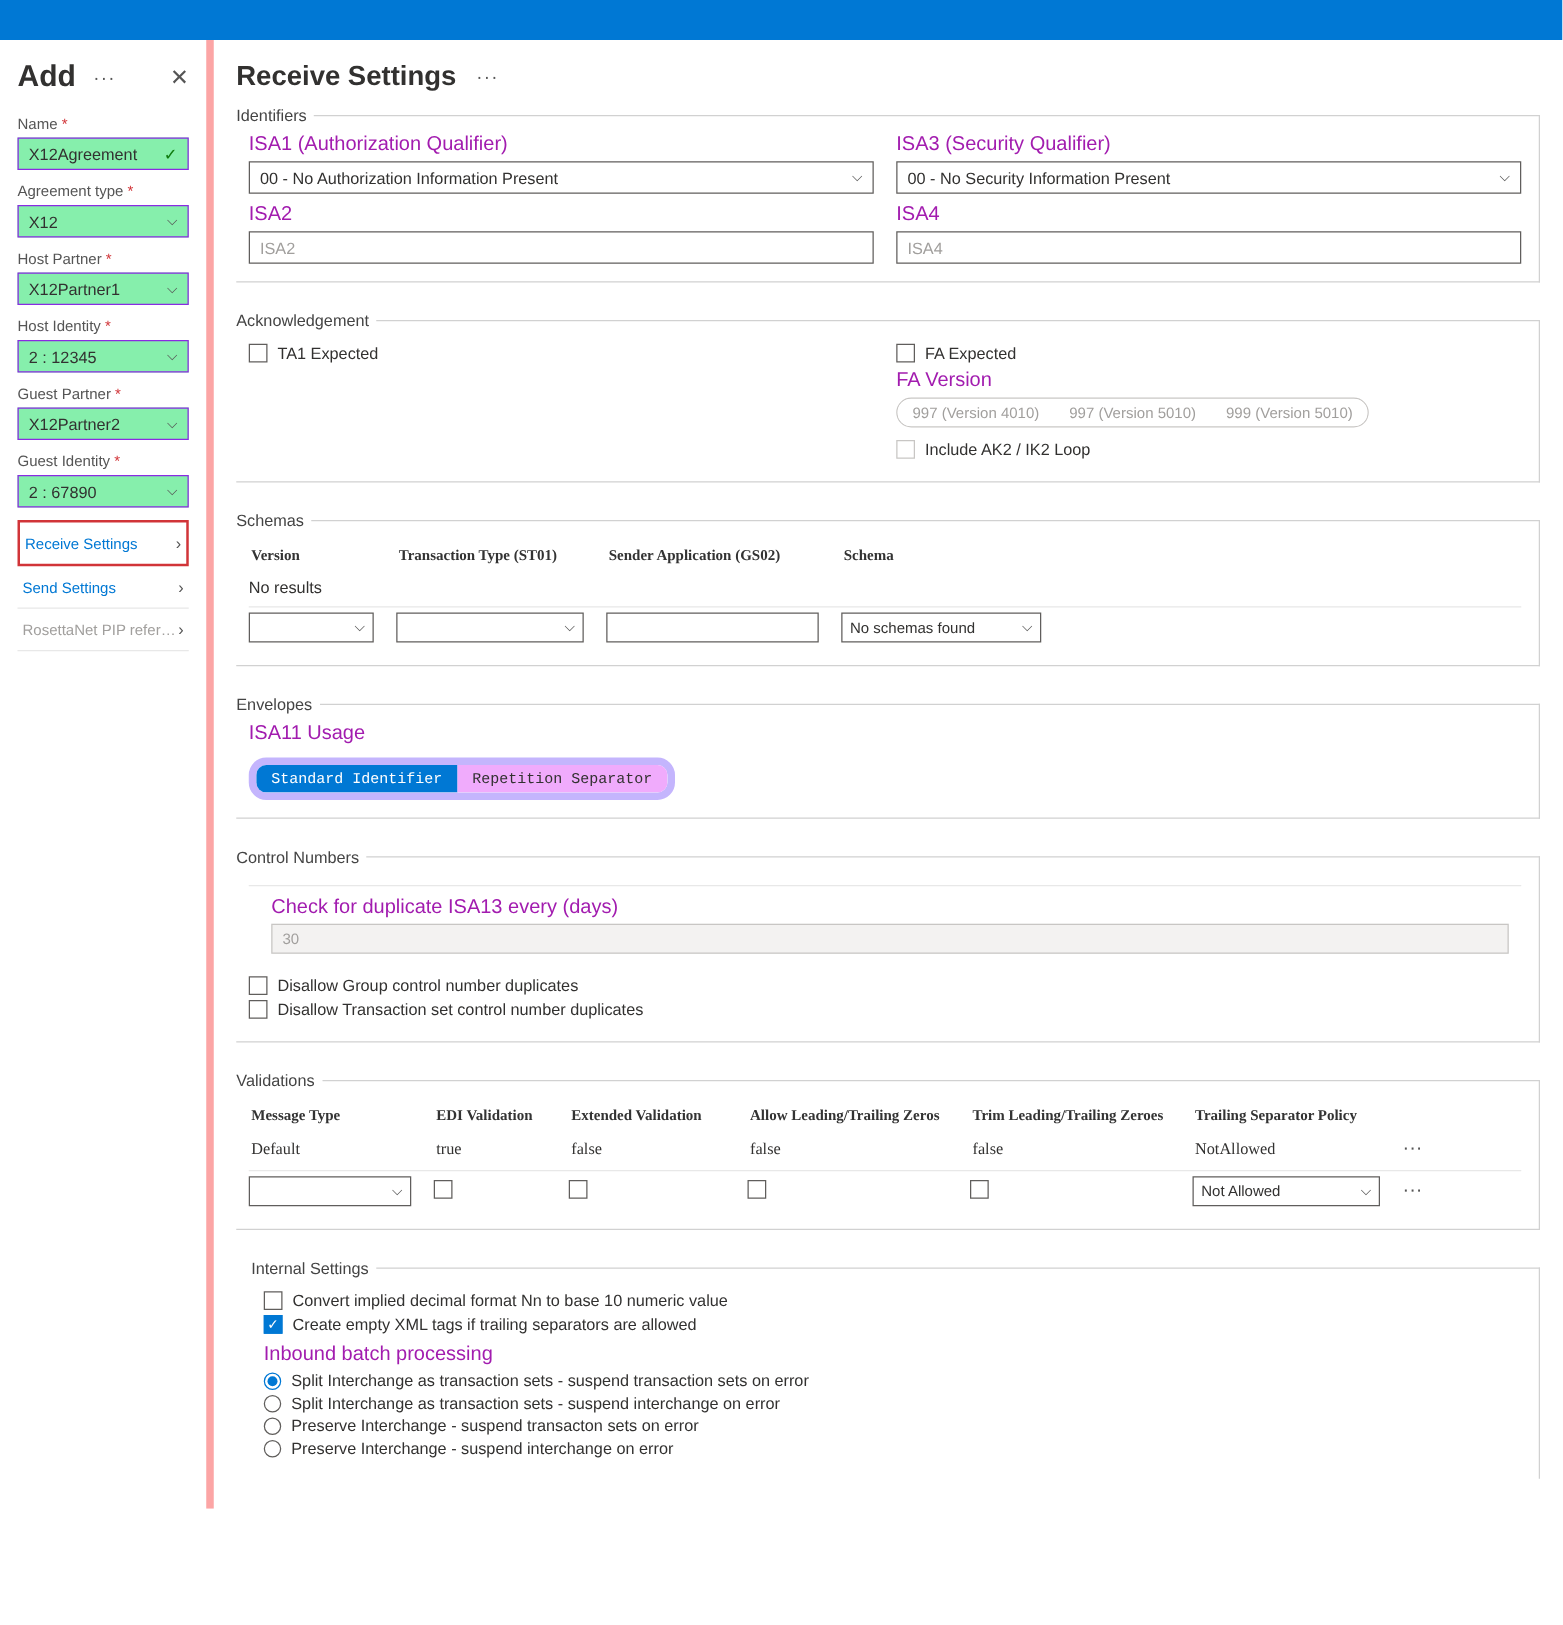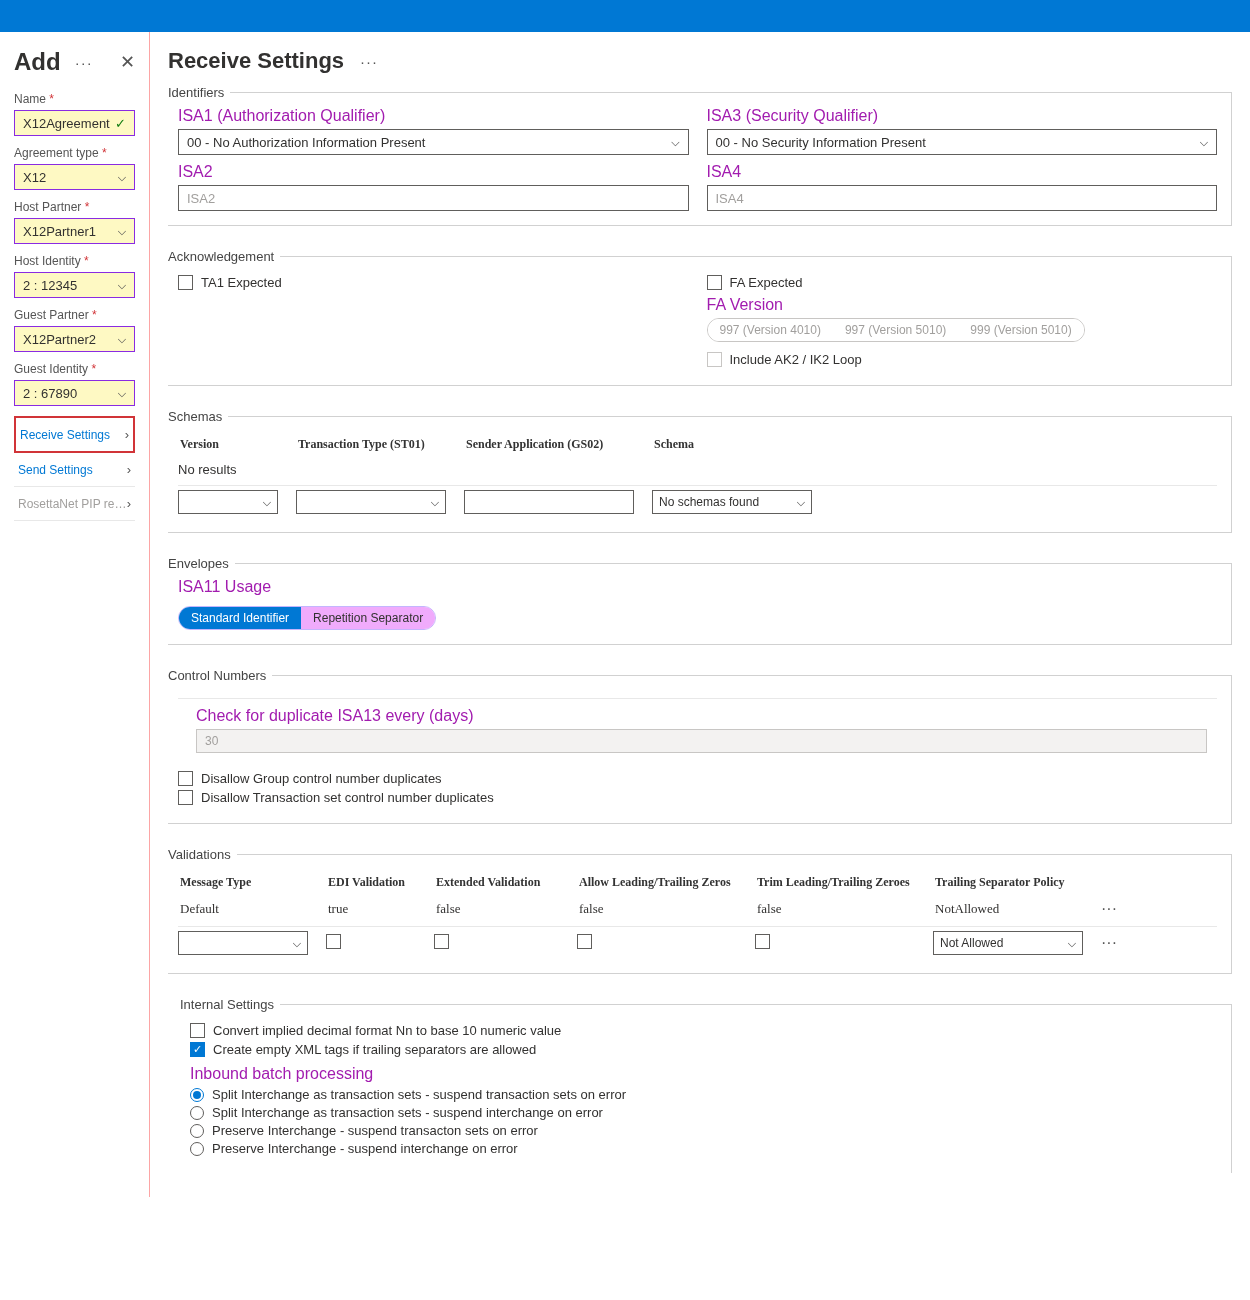--- a/index.html
+++ b/index.html
@@ -1,26 +1,26 @@
 <!DOCTYPE html>
 <html><head>
 <meta charset="utf-8">
 <style>
 * { box-sizing: border-box; margin: 0; padding: 0; }
 body { font-family: "Segoe UI", Arial, sans-serif; font-size: 13px; color: #323130; background: #fff; width: 1250px; }
 .top-bar { height: 32px; background: #0078d4; }
 .main { display: flex; }
-.sidebar { width: 150px; padding: 16px 14px; border-right: 1px solid #fca5a5; }
+.sidebar { width: 171px; padding: 16px 14px; border-right: 6px solid #fca5a5; }
 .sidebar-header { display: flex; align-items: center; justify-content: space-between; margin-bottom: 16px; }
 .sidebar-header h1 { font-size: 24px; font-weight: 600; }
 .ellipsis { color: #555; font-size: 15px; letter-spacing: 1px; cursor: pointer; padding: 0 6px; }
 .close-x { font-size: 18px; color: #555; cursor: pointer; }
 .field-label { font-size: 12px; color: #555; margin-top: 10px; display: block; }
 .req::after { content: " *"; color: #d13438; }
-.select-box, .input-box { width: 100%; height: 26px; border: 1px solid #8a2be2; padding: 3px 8px; font-size: 13px; background: #fef9c3; margin-top: 4px; display: flex; align-items: center; justify-content: space-between; }
+.select-box, .input-box { width: 100%; height: 26px; border: 1px solid #8a2be2; padding: 3px 8px; font-size: 13px; background: #86efac; margin-top: 4px; display: flex; align-items: center; justify-content: space-between; }
 .chev { font-size: 11px; color: #555; }
 .check-green { color: #107c10; font-size: 13px; }
 .nav-item { display: flex; justify-content: space-between; align-items: center; padding: 9px 4px; font-size: 12px; color: #0078d4; border-bottom: 1px solid #e8e8e8; cursor: pointer; }
 .nav-item.active { border: 2px solid #d13438; margin-top: 10px; }
 .nav-item.disabled { color: #a19f9d; }
 .chev-right { color: #555; font-size: 13px; }
 .content { flex: 1; padding: 16px 18px 24px 18px; overflow: hidden; }
 .content-header { display: flex; align-items: center; gap: 10px; margin-bottom: 18px; }
 .content-header h2 { font-size: 22px; font-weight: 600; }
 .section { border: 1px solid #d1d1d1; border-left: none; margin-bottom: 30px; position: relative; padding: 14px 14px 14px 10px; }
@@ -28,21 +28,21 @@
 .row2 { display: flex; gap: 18px; }
 .col { flex: 1; }
 .small-label { font-size: 16px; color: #a21caf; margin-bottom: 4px; display: block; }
 .wide-select, .wide-input { width: 100%; height: 26px; border: 1px solid #605e5c; padding: 3px 8px; font-size: 13px; display: flex; align-items: center; justify-content: space-between; background: #fff; }
 .checkbox-row { display: flex; align-items: center; gap: 8px; font-size: 13px; margin: 4px 0; }
 .cb { width: 15px; height: 15px; border: 1px solid #605e5c; display: inline-flex; align-items: center; justify-content: center; }
 .cb.checked { background: #0078d4; border-color: #0078d4; color: #fff; font-size: 11px; }
 .cb.disabled { border-color: #c8c6c4; }
 .pill-group { display: inline-flex; border: 1px solid #c8c6c4; border-radius: 14px; overflow: hidden; }
 .pill { padding: 4px 12px; font-size: 12px; background: #fff; color: #a19f9d; }
-.toggle-group { display: inline-flex; border: 1px solid #c4b5fd; border-radius: 14px; overflow: hidden; margin-top: 6px; }
+.toggle-group { display: inline-flex; border: 6px solid #c4b5fd; border-radius: 14px; overflow: hidden; margin-top: 6px; font-family: Liberation Mono, monospace; }
 .toggle { padding: 4px 12px; font-size: 12px; cursor: pointer; }
 .toggle.active { background: #0078d4; color: #fff; }
 .toggle.inactive { background: #f0abfc; color: #323130; }
 .table-header { display: flex; gap: 18px; font-size: 12px; color: #333; font-weight: 600; padding: 6px 0; }
 .th, .td { display: flex; align-items: center; padding-left: 2px; font-family: Liberation Serif, serif; }
 .table-row { display: flex; gap: 18px; font-size: 13px; padding: 4px 0 8px; }
 .table-form-row { display: flex; gap: 18px; padding: 4px 0; align-items: center; border-top: 1px solid #e8e8e8; }
 .mini-select { height: 24px; border: 1px solid #605e5c; display: flex; align-items: center; justify-content: space-between; padding: 2px 6px; font-size: 12px; }
 .disabled-input { height: 24px; border: 1px solid #c8c6c4; background: #f3f2f1; color: #a19f9d; padding: 2px 8px; display: flex; align-items: center; font-size: 12px; margin-top: 4px; }
 .sub-box { border: 1px solid #e8e8e8; border-left: none; border-right: none; border-bottom: none; padding: 8px 10px 8px 18px; margin-top: 8px; }

